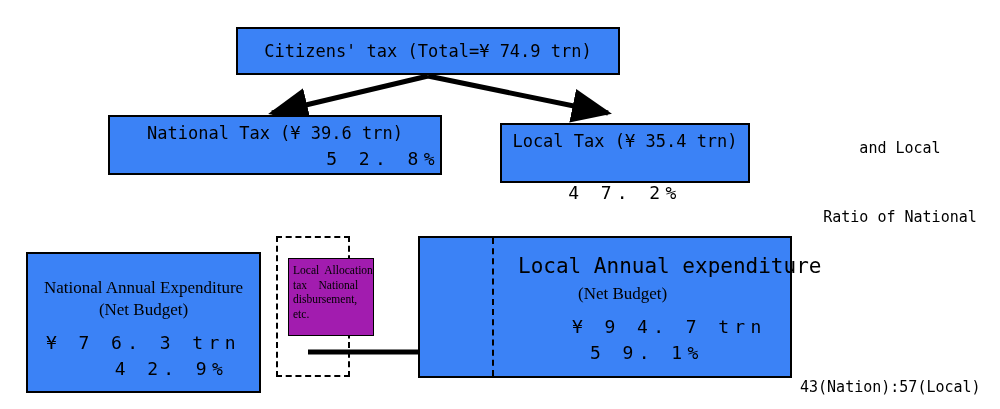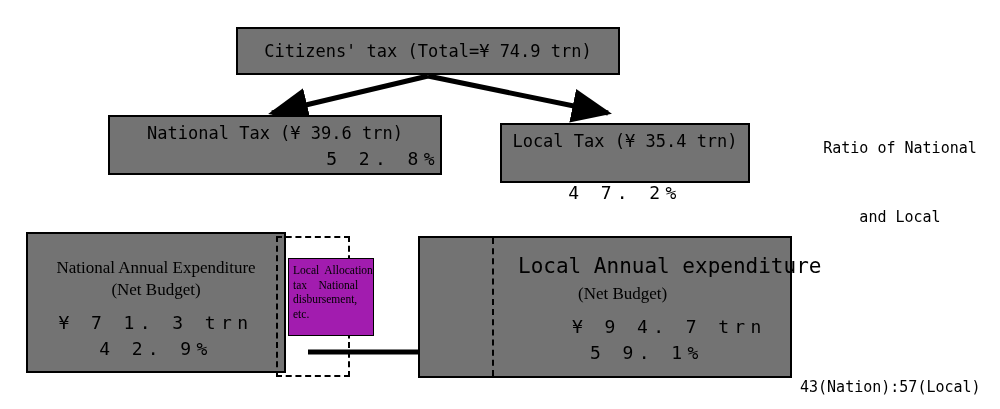--- a/index.html
+++ b/index.html
@@ -13,21 +13,21 @@
     height: 409px;
     background: #ffffff;
     overflow: hidden;
     font-family: "DejaVu Sans Mono", monospace;
     color: #000000;
   }
   .box {
     position: absolute;
     box-sizing: border-box;
     border: 2px solid #000;
-    background: #737373;
+    background: #3b82f6;
   }
   .box-thin {
     position: absolute;
     box-sizing: border-box;
     border: 1px solid #000;
     background: #a21caf;
   }
   .dashed-rect {
     position: absolute;
     box-sizing: border-box;
@@ -115,29 +115,29 @@
     <div class="txt mono center-line" style="top:7px; font-size:17px;">National Tax (¥ 39.6 trn)</div>
     <div class="txt wide-num center-line" style="top:32px; font-size:18px;text-align:right;">5 2. 8%</div>
   </div>
 
   <div class="box" style="left:500px; top:123px; width:250px; height:60px;">
     <div class="txt mono center-line" style="top:7px; font-size:17px;">Local Tax (¥ 35.4 trn)</div>
     <div class="txt wide-num center-line" style="top:32px; font-size:18px;margin-top:26px;">4 7. 2%</div>
   </div>
 
   <div class="right-label" style="left:800px; top:90px; width:200px; font-size:15px; line-height:1.55;">
+    <div>and Local</div>
     <div>Ratio of National</div>
-    <div>and Local</div>
   </div>
 
-  <div class="box" style="left:26px; top:232px; width:260px; height:141px;">
+  <div class="box" style="left:26px; top:252px; width:235px; height:141px;">
     <div class="txt serif center-line" style="top:24px; font-size:17px;">National Annual Expenditure</div>
     <div class="txt serif center-line" style="top:46px; font-size:17px;">(Net Budget)</div>
-    <div class="txt wide-num center-line" style="top:79px; font-size:18px;">¥ 7 1. 3 trn</div>
-    <div class="txt wide-num center-line" style="top:105px; font-size:18px;">4 2. 9%</div>
+    <div class="txt wide-num center-line" style="top:79px; font-size:18px;">¥ 7 6. 3 trn</div>
+    <div class="txt wide-num center-line" style="top:105px; font-size:18px;padding-left:28px;">4 2. 9%</div>
   </div>
 
   <div class="dashed-rect" style="left:276px; top:236px; width:74px; height:141px;"></div>
 
   <div class="box-thin" style="left:288px; top:258px; width:86px; height:78px;">
     <div class="inner-note" style="left:4px; top:4px; width:78px; font-size:11.5px;">
       <div>Local  Allocation</div>
       <div>tax    National</div>
       <div>disbursement,</div>
       <div>etc.</div>

